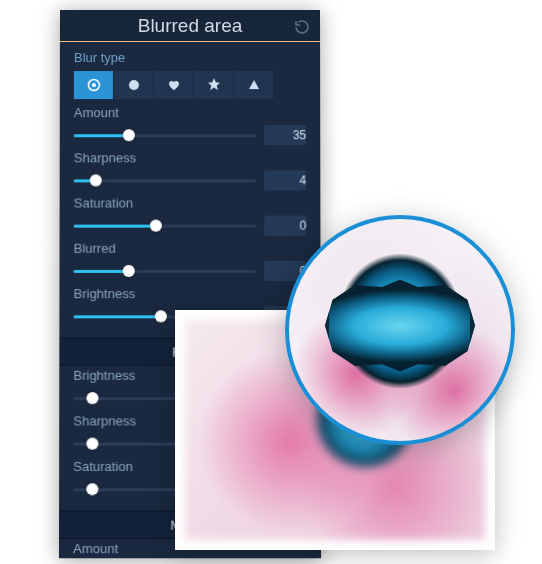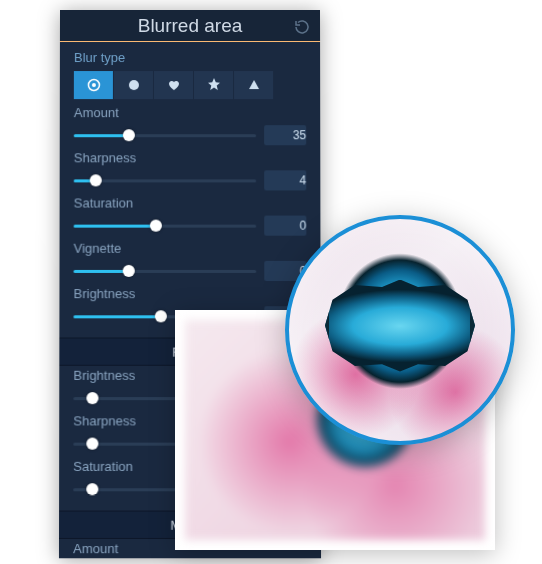--- a/index.html
+++ b/index.html
@@ -212,21 +212,21 @@
     <div class="slider-row">
       <div class="slider-track">
         <div class="slider-fill" style="width:45%"></div>
         <div class="slider-thumb" style="left:45%"></div>
       </div>
       <div class="slider-value">0</div>
     </div>
   </div>
 
   <div class="slider-block">
-    <span class="slider-label">Vignette</span>
+    <span class="slider-label">Blurred</span>
     <div class="slider-row">
       <div class="slider-track">
         <div class="slider-fill" style="width:30%"></div>
         <div class="slider-thumb" style="left:30%"></div>
       </div>
       <div class="slider-value">0</div>
     </div>
   </div>
 
   <div class="slider-block">

